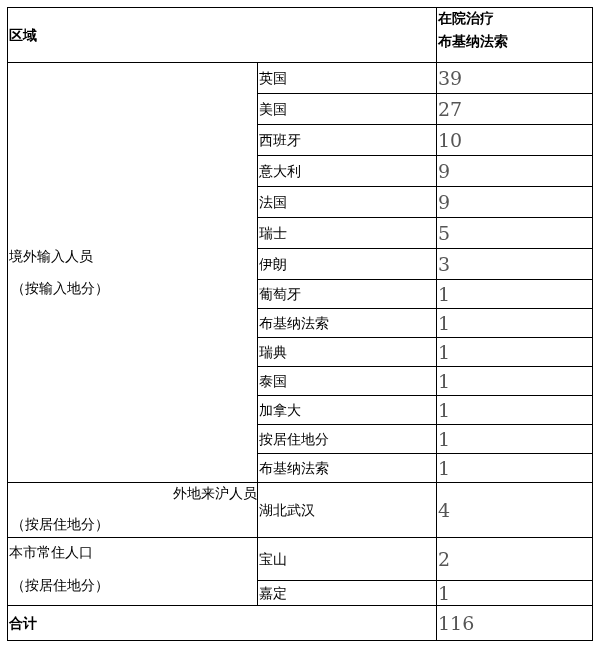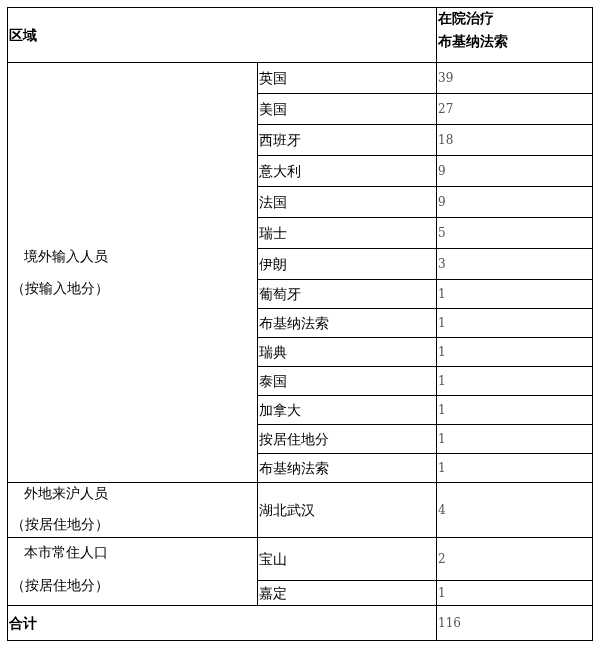--- a/index.html
+++ b/index.html
@@ -12,23 +12,23 @@
     font-size: 14px;
   }
   table.t td {
     border: 1px solid #000;
     padding: 0 0 0 1px;
     vertical-align: middle;
     line-height: 16px;
     overflow: hidden;
   }
   .bold { font-weight: bold; }
-  .num { color: #555; font-family: "DejaVu Serif", serif; font-size: 12px; }
+  .num { color: #555; font-family: "DejaVu Serif", serif; font-size: 19px; }
   .hdr-line { display: block; height: 27px; line-height: 27px; }
-  .grp-line { display: block; height: 33px; line-height: 33px; padding-left: 15px; }
+  .grp-line { display: block; height: 33px; line-height: 33px; }
   .grp-line.sub { padding-left: 2px; font-family: Liberation Mono, monospace; }
   .hdr-line.first { line-height: 20px; height: 20px; }
 </style>
 </head>
 <body>
 
 <table class="t">
   <colgroup>
     <col style="width:250px">
     <col style="width:179px">
@@ -50,21 +50,21 @@
     </td>
     <td>英国</td>
     <td class="num">39</td>
   </tr>
   <tr style="height:31px">
     <td>美国</td>
     <td class="num">27</td>
   </tr>
   <tr style="height:31px">
     <td>西班牙</td>
-    <td class="num">18</td>
+    <td class="num">10</td>
   </tr>
   <tr style="height:31px">
     <td>意大利</td>
     <td class="num">9</td>
   </tr>
   <tr style="height:31px">
     <td>法国</td>
     <td class="num">9</td>
   </tr>
   <tr style="height:31px">
@@ -99,21 +99,21 @@
     <td>按居住地分</td>
     <td class="num">1</td>
   </tr>
   <tr style="height:29px">
     <td>布基纳法索</td>
     <td class="num">1</td>
   </tr>
 
   <tr style="height:54px">
     <td>
-      <span class="grp-line" style="height:27px;line-height:20px;">外地来沪人员</span>
+      <span class="grp-line" style="height:27px;line-height:20px;text-align:right;">外地来沪人员</span>
       <span class="grp-line sub" style="height:27px;line-height:30px;">（按居住地分）</span>
     </td>
     <td>湖北武汉</td>
     <td class="num">4</td>
   </tr>
 
   <tr style="height:43px">
     <td rowspan="2" style="vertical-align:top;margin-left:36px;">
       <span class="grp-line" style="height:34px;line-height:28px;">本市常住人口</span>
       <span class="grp-line sub" style="height:30px;line-height:28px;">（按居住地分）</span>

